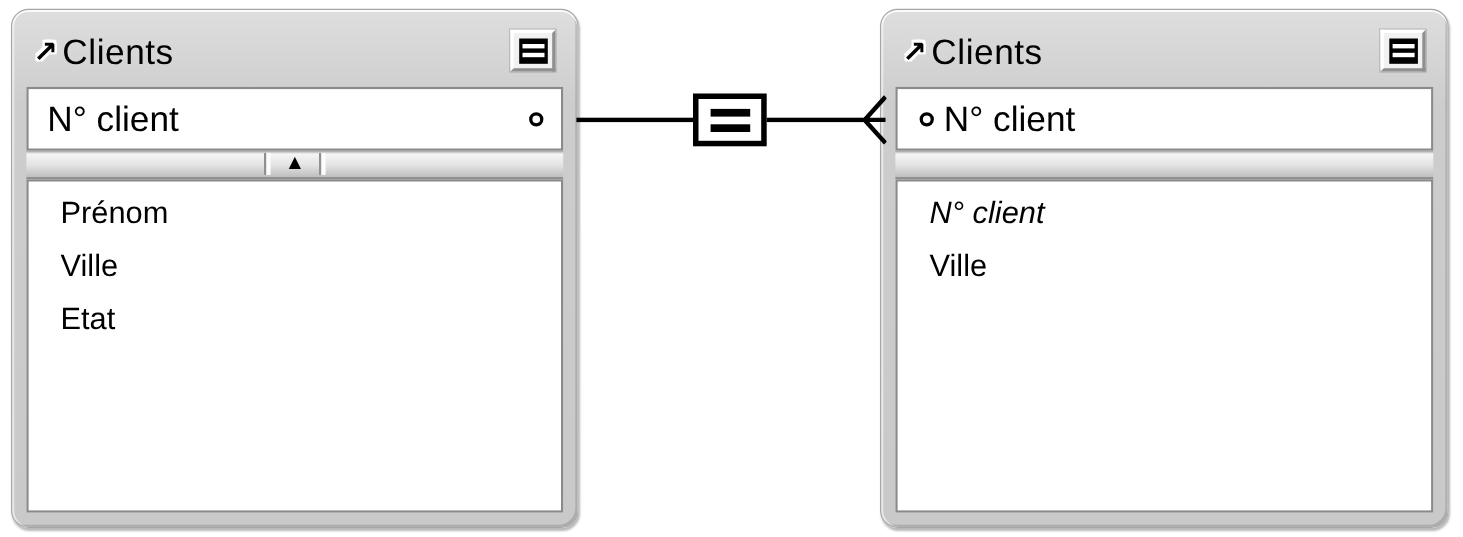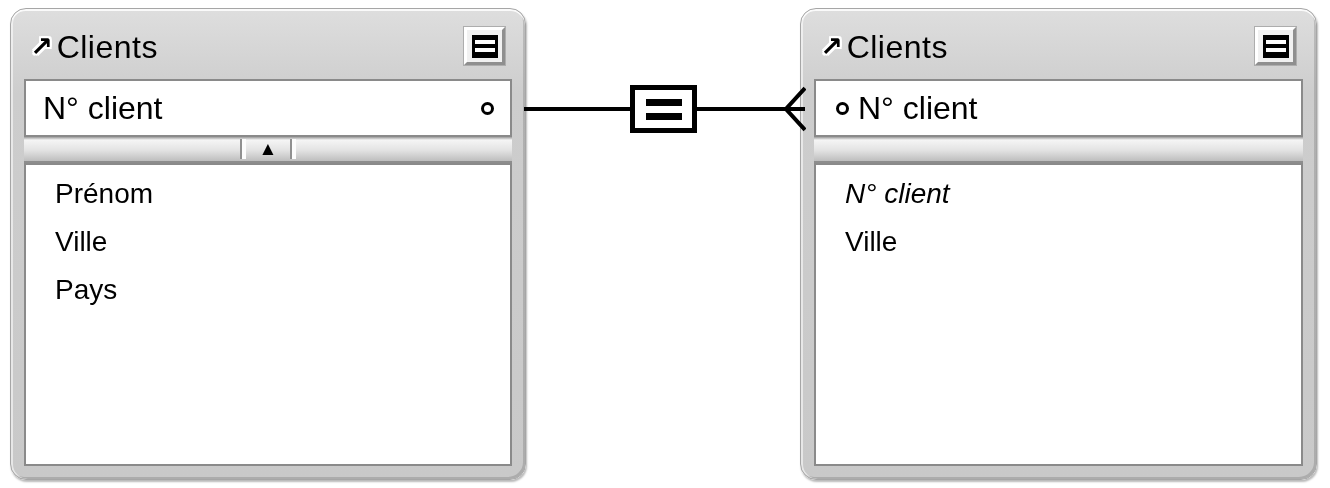--- a/index.html
+++ b/index.html
@@ -182,21 +182,21 @@
 
     <div class="collapse-bar">
       <span class="groove"></span>
       <span class="collapse-toggle">▲</span>
       <span class="groove"></span>
     </div>
 
     <div class="field-list">
       <div class="field-row">Prénom</div>
       <div class="field-row">Ville</div>
-      <div class="field-row">Pays</div>
+      <div class="field-row">Etat</div>
     </div>
   </div>
 
   <div class="table t-contacts">
     <div class="t-header">
       <span class="arrow-icon">↗</span>
       <span class="t-title">Clients</span>
       <button class="hdr-btn">
         <span class="hdr-btn-glyph">
             <i></i>

